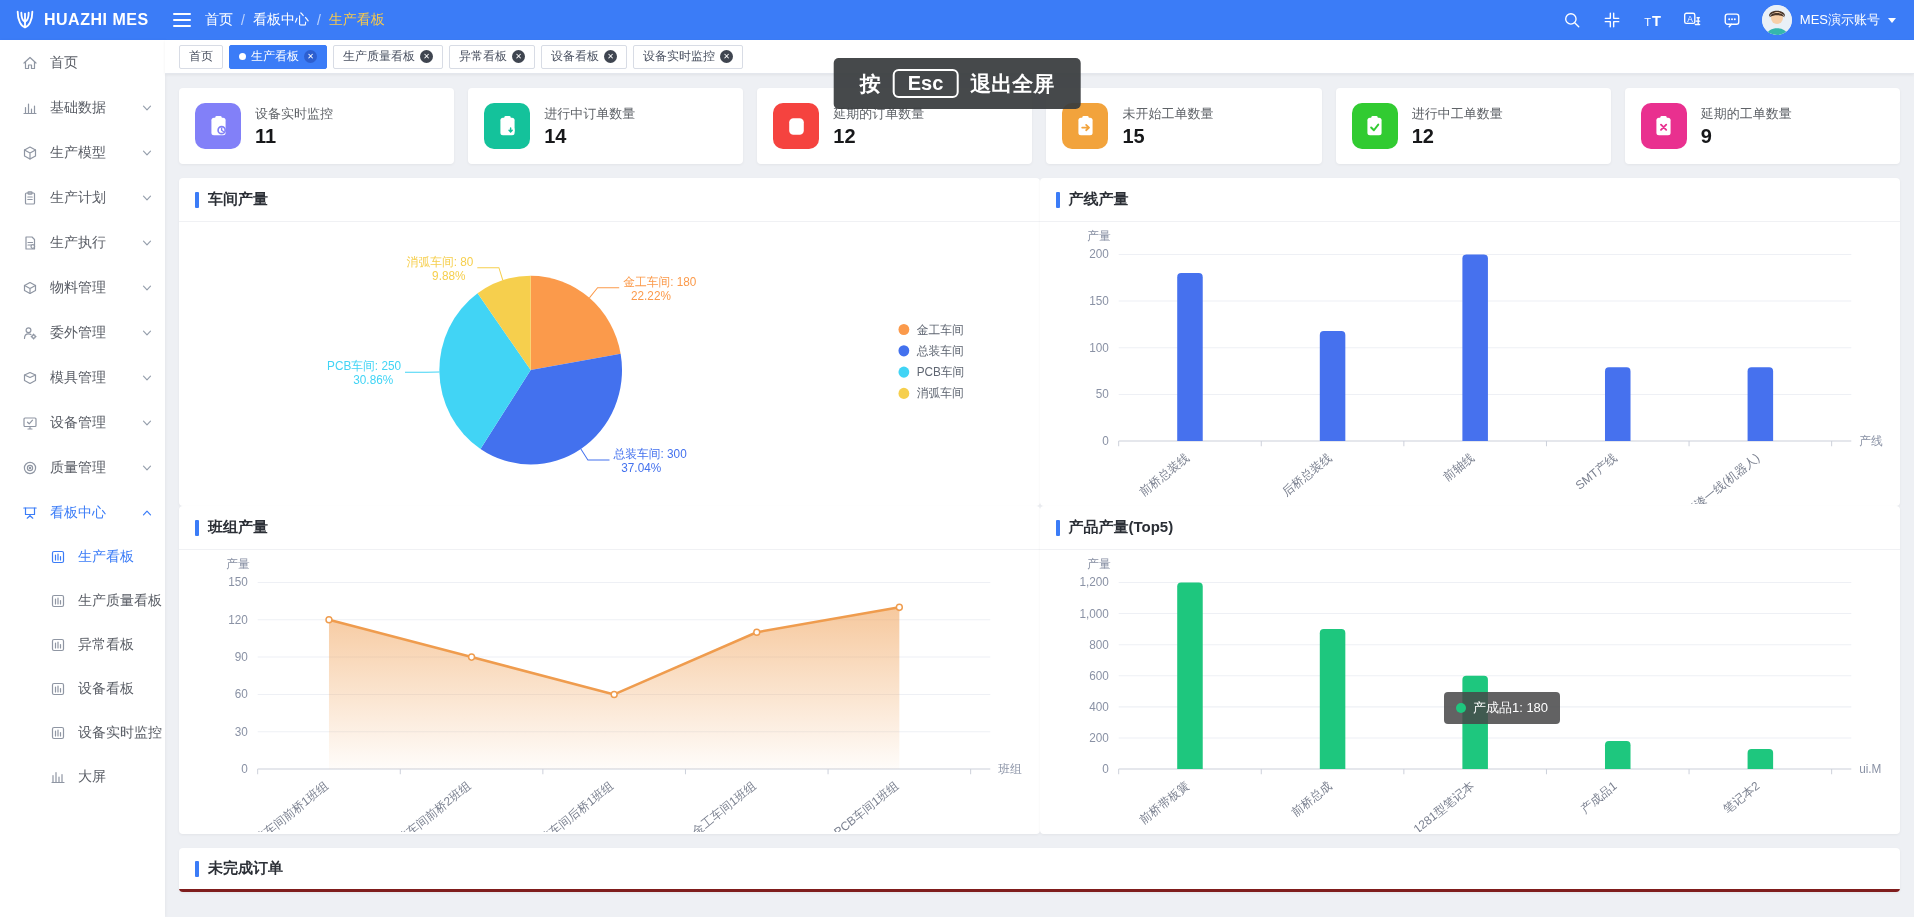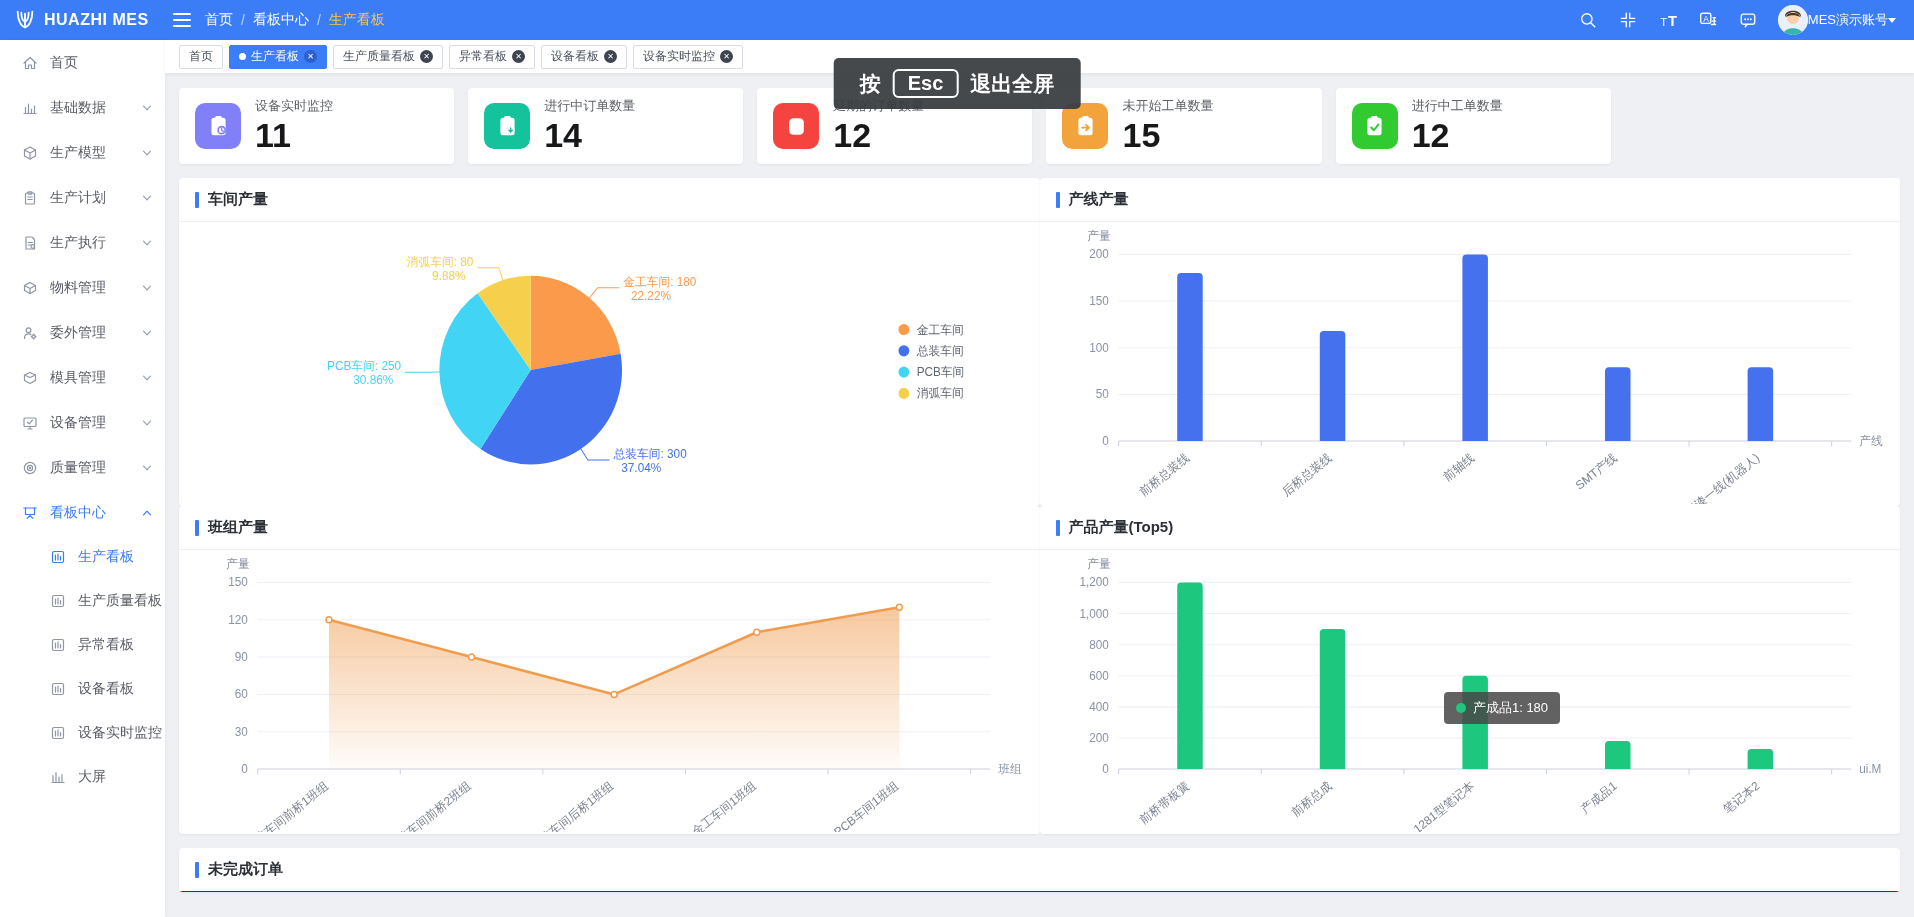--- a/index.html
+++ b/index.html
@@ -12,21 +12,21 @@
   .logo { width:165px; height:40px; display:flex; align-items:center; gap:8px; padding-left:14px; cursor:pointer; }
   .logo-mark svg { display:block; }
   .logo-text { color:#fff; font-weight:bold; font-size:16px; letter-spacing:.5px; white-space:nowrap; }
   .hamburger { width:34px; height:40px; display:flex; align-items:center; justify-content:center; cursor:pointer; }
   .breadcrumb { display:flex; align-items:center; gap:8px; font-size:14px; margin-left:6px; }
   .crumb { color:#fff; cursor:pointer; }
   .crumb.last { color:#f7c94b; cursor:default; }
   .crumb-sep { color:rgba(255,255,255,.65); }
   .topbar-right { margin-left:auto; display:flex; align-items:center; gap:20px; padding-right:18px; }
   .hicon { width:20px; height:20px; display:flex; align-items:center; justify-content:center; cursor:pointer; color:#fff; }
-  .avatar-wrap { display:flex; align-items:center; cursor:pointer; }
+  .avatar-wrap { display:flex; align-items:center; gap:8px; cursor:pointer; }
   .avatar { width:30px; height:30px; border-radius:50%; background:#e8f0f8; overflow:hidden; position:relative; }
   .user-name { color:#fff; font-size:13px; white-space:nowrap; }
   .caret { width:0; height:0; border-left:4px solid transparent; border-right:4px solid transparent; border-top:5px solid #fff; }
 
   
   .layout { flex:1; display:flex; min-height:0; }
   .sidebar { width:165px; background:#fff; flex:0 0 165px; overflow:hidden; box-shadow:1px 0 3px rgba(0,0,0,.04); }
   .side-item { height:45px; display:flex; align-items:center; padding:0 10px 0 22px; gap:12px; font-size:14px; color:#5a5e66; cursor:pointer; white-space:nowrap; }
   .side-item .s-icon { color:#8f96a3; display:flex; }
   .side-item .s-label { flex:1; }
@@ -46,30 +46,30 @@
   .tab-close { width:13px; height:13px; border-radius:50%; background:#3f4550; color:#fff; font-size:8px; line-height:13px; text-align:center; display:inline-block; }
   .tab.active .tab-close { background:#2d5fd0; }
 
   
   .content { flex:1; padding:14px; overflow:hidden; }
   .stat-row { display:grid; grid-template-columns:repeat(6,1fr); gap:14px; margin-bottom:14px; }
   .stat-card { background:#fff; border-radius:4px; padding:14px 16px; display:flex; align-items:center; gap:14px; box-shadow:0 1px 3px rgba(0,0,0,.05); height:76px; }
   .stat-icon { width:46px; height:46px; border-radius:10px; display:flex; align-items:center; justify-content:center; flex:0 0 46px; }
   .stat-meta { display:flex; flex-direction:column; gap:2px; min-width:0; }
   .stat-label { font-size:13px; color:#5f6368; white-space:nowrap; }
-  .stat-value { font-size:34px; font-weight:bold; color:#17181a; line-height:1.1; }
+  .stat-value { font-size:20px; font-weight:bold; color:#17181a; line-height:1.1; }
 
   .grid { display:grid; grid-template-columns:1fr 1fr; gap:0; margin-bottom:14px; }
   .panel { background:#fff; border-radius:4px; box-shadow:0 1px 3px rgba(0,0,0,.05); overflow:hidden; }
   .panel-h { height:44px; display:flex; align-items:center; gap:9px; padding:0 16px; border-bottom:1px solid #f0f1f4; }
   .panel-bar { width:4px; height:16px; background:#3b7cf7; border-radius:1px; }
   .panel-title { font-size:15px; font-weight:bold; color:#2b2f36; }
   .panel-b { height:284px; position:relative; padding:2px 6px; }
   .panel-b svg { width:100%; height:100%; display:block; }
-  .bottom-panel .panel-h { border-bottom:1px solid #7f1d1d; }
+  .bottom-panel .panel-h { border-bottom:3px solid #7f1d1d; }
 
   .chart-tooltip { position:absolute; left:47%; top:50%; background:rgba(70,70,72,.85); color:#fff; font-size:13px; padding:7px 12px; border-radius:4px; display:flex; align-items:center; gap:7px; white-space:nowrap; pointer-events:none; }
   .tt-dot { width:10px; height:10px; border-radius:50%; display:inline-block; }
 
   
   .toast { position:fixed; top:58px; left:50%; transform:translateX(-50%); background:rgba(56,59,61,.93); color:#fff; border-radius:5px; padding:11px 26px; font-size:21px; font-weight:bold; display:flex; align-items:center; gap:12px; z-index:50; }
   .esc-key { border:2px solid #fff; border-radius:6px; padding:1px 13px; font-size:20px; font-weight:bold; }
 </style>
 </head>
 <body>
@@ -453,20 +453,33 @@
               <span class="stat-icon" style="background:#31cb31">
                 <svg width="25" height="25" viewBox="0 0 24 24">
                   <rect x="5.2" y="3.6" width="13.6" height="16.8" rx="2.4" fill="#fff"></rect>
                   <rect x="9" y="2" width="6" height="3.4" rx="1.2" fill="#fff"></rect>
                   <path d="M8.8 13 L11.4 15.6 L15.6 10.2" stroke="#31cb31" stroke-width="1.9" fill="none" stroke-linecap="round" stroke-linejoin="round"></path>
                 </svg>
               </span>
               <span class="stat-meta">
                 <span class="stat-label">进行中工单数量</span>
                 <span class="stat-value">12</span>
+              </span>
+            </div>
+            <div class="stat-card">
+              <span class="stat-icon" style="background:#e9308f">
+                <svg width="25" height="25" viewBox="0 0 24 24">
+                  <rect x="5.2" y="3.6" width="13.6" height="16.8" rx="2.4" fill="#fff"></rect>
+                  <rect x="9" y="2" width="6" height="3.4" rx="1.2" fill="#fff"></rect>
+                  <path d="M9.6 10.2 L14.6 15.2 M14.6 10.2 L9.6 15.2" stroke="#e9308f" stroke-width="1.8" stroke-linecap="round"></path>
+                </svg>
+              </span>
+              <span class="stat-meta">
+                <span class="stat-label">延期的工单数量</span>
+                <span class="stat-value">9</span>
               </span>
             </div>
           </div>
 
         <div class="grid">
           <section class="panel">
             <div class="panel-h">
               <span class="panel-bar"></span>
               <span class="panel-title">车间产量</span>
             </div>

